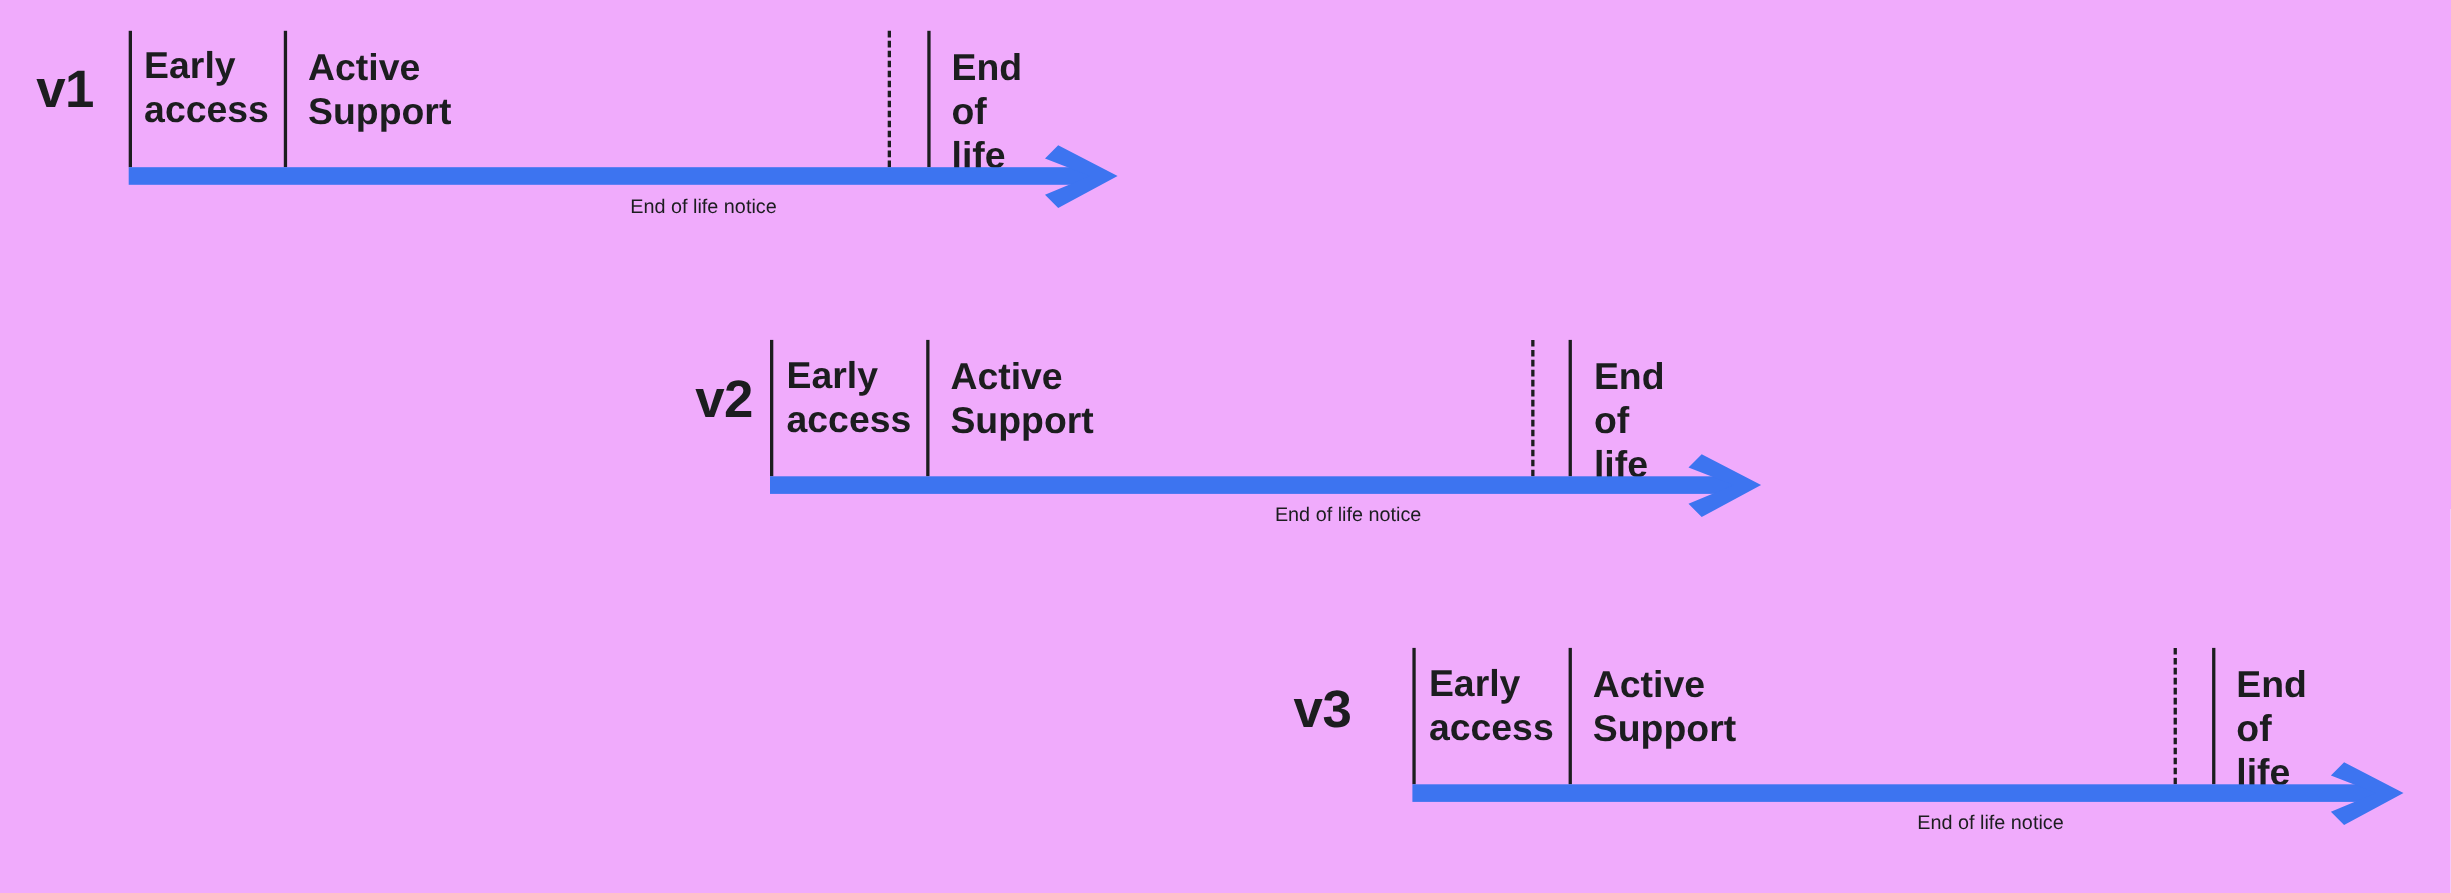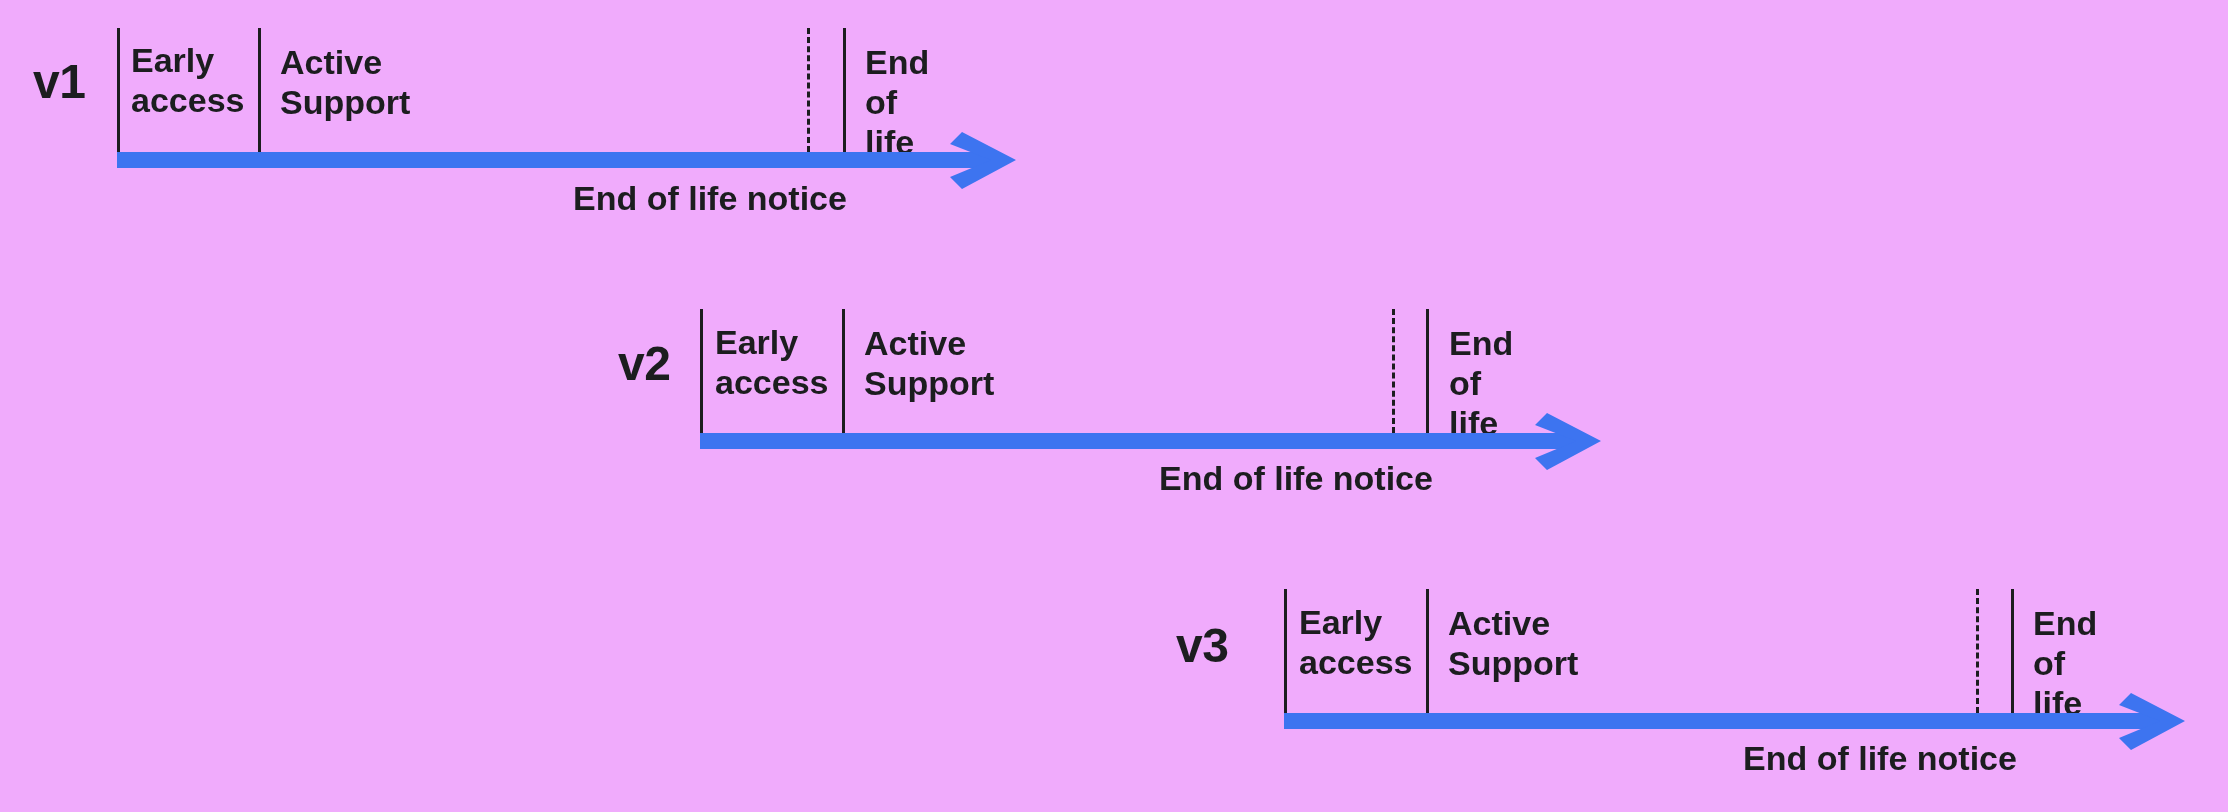--- a/index.html
+++ b/index.html
@@ -69,22 +69,22 @@
 
   
   .arrow-head {
     position: absolute;
     overflow: visible;
   }
 
   
   .notice-label {
     position: absolute;
-    font-size: 34px;
-    font-weight: 700;
+    font-size: 18px;
+    font-weight: 400;
     color: #1c1d1f;
     line-height: 1.2;
     white-space: nowrap;
   }
 </style>
 </head>
 <body>
 
 <div id="canvas">
     <div class="timeline-row">
@@ -97,21 +97,21 @@
 access</div>
       <div class="phase-label" style="left: 280px; top: 42px;">Active Support</div>
       <div class="phase-label" style="left: 865px; top: 42px;">End of life</div>
       <div class="bar" style="left: 117px; top: 152px; width: 880px; background: rgb(61, 116, 240);"></div>
       <svg class="arrow-head" width="68" height="58" viewBox="0 0 68 58" style="left: 950px; top: 132px;">
         <polygon points="12,0 66,28 12,57 0,45 41,28 0,12" fill="#3d74f0"></polygon>
       </svg>
       <div class="notice-label" style="left: 573px; top: 178px;">End of life notice</div>
     </div>
     <div class="timeline-row">
-      <div class="version-label" style="left: 618px; top: 340px;">v2</div>
+      <div class="version-label" style="left: 632px; top: 340px;">v2</div>
       <div class="tick" style="left: 700px; top: 309px; height: 124px;"></div>
       <div class="tick" style="left: 842px; top: 309px; height: 124px;"></div>
       <div class="tick dashed" style="left: 1392px; top: 309px; height: 124px;"></div>
       <div class="tick" style="left: 1426px; top: 309px; height: 124px;"></div>
       <div class="phase-label" style="left: 715px; top: 322px;">Early
 access</div>
       <div class="phase-label" style="left: 864px; top: 323px;">Active Support</div>
       <div class="phase-label" style="left: 1449px; top: 323px;">End of life</div>
       <div class="bar" style="left: 700px; top: 433px; width: 885px; background: rgb(61, 116, 240);"></div>
       <svg class="arrow-head" width="68" height="58" viewBox="0 0 68 58" style="left: 1535px; top: 413px;">

